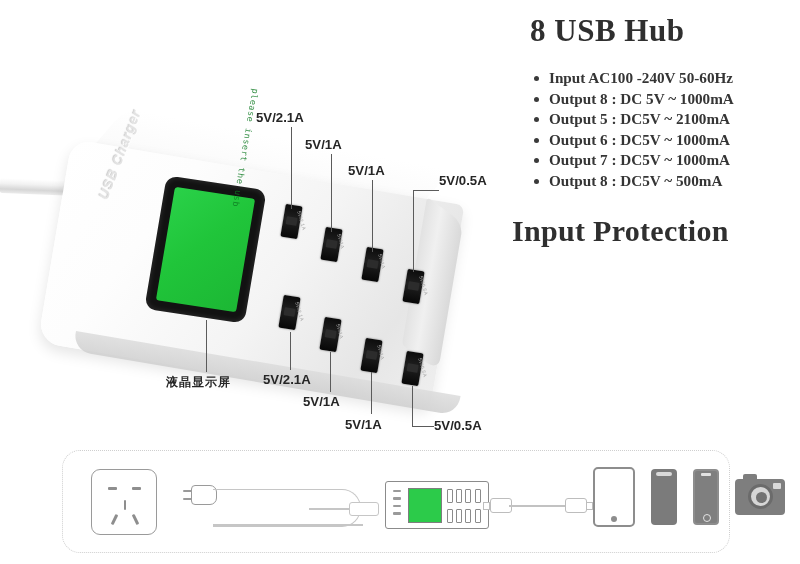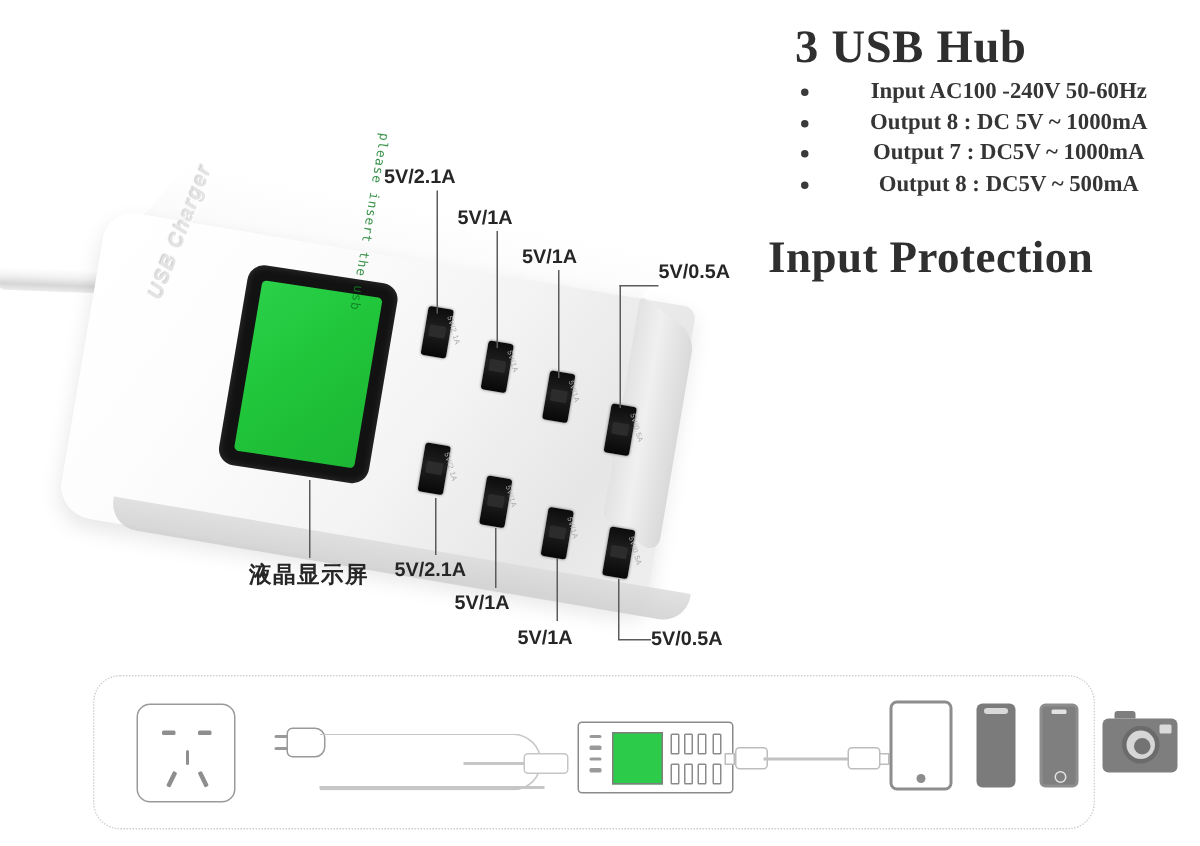--- a/index.html
+++ b/index.html
@@ -15,21 +15,21 @@
   .spec-panel { position: absolute; left: 508px; top: 14px; width: 288px; }
   .spec-title {
     font-family: "Liberation Serif", serif;
     font-weight: bold;
     font-size: 31px;
     color: #2f2f2f;
     letter-spacing: 0.5px;
     margin-left: 22px;
     line-height: 1.1;
   }
-  .spec-list { margin-top: 3px; margin-left: 24px; list-style: none; text-align: center; }
+  .spec-list { margin-top: 20px; margin-left: 24px; list-style: none; }
   .spec-item {
     font-family: "Liberation Serif", serif;
     font-weight: bold;
     font-size: 15.2px;
     color: #353535;
     line-height: 20.6px;
     white-space: nowrap;
     position: relative;
     padding-left: 17px;
   }
@@ -175,21 +175,21 @@
   .callout {
     position: absolute;
     font-family: "Liberation Sans", sans-serif;
     font-size: 13.2px;
     font-weight: bold;
     color: #262626;
     white-space: nowrap;
   }
   .callout.cn {
     font-family: "DejaVu Sans", sans-serif;
-    font-size: 15px;
+    font-size: 12px;
     letter-spacing: 1px;
   }
 
   
   .diagram {
     position: absolute; left: 62px; top: 450px;
     width: 668px; height: 103px;
     border: 1.4px dotted #cfcfcf;
     border-radius: 18px;
     background: #fff;
@@ -437,24 +437,26 @@
 
     <div class="leader v" style="left:371px; top:372px; height:42px;"></div>
     <div class="callout" style="left:345px; top:417px;">5V/1A</div>
 
     <div class="leader v" style="left:412px; top:386px; height:40px;"></div>
     <div class="leader h" style="left:412px; top:426px; width:22px;"></div>
     <div class="callout" style="left:434px; top:418px;">5V/0.5A</div>
   </div>
 
   <div class="spec-panel">
-    <div class="spec-title">3 USB Hub</div>
+    <div class="spec-title">8 USB Hub</div>
     <ul class="spec-list">
       <li class="spec-item">Input AC100 -240V 50-60Hz</li>
       <li class="spec-item">Output 8 : DC 5V ~ 1000mA</li>
+      <li class="spec-item">Output 5 : DC5V ~ 2100mA</li>
+      <li class="spec-item">Output 6 : DC5V ~ 1000mA</li>
       <li class="spec-item">Output 7 : DC5V ~ 1000mA</li>
       <li class="spec-item">Output 8 : DC5V ~ 500mA</li>
     </ul>
     <div class="safety-title">Input Protection</div>
   </div>
 
   <div class="diagram">
 
     <div class="dg socket">
       <i class="sk-l"></i>

